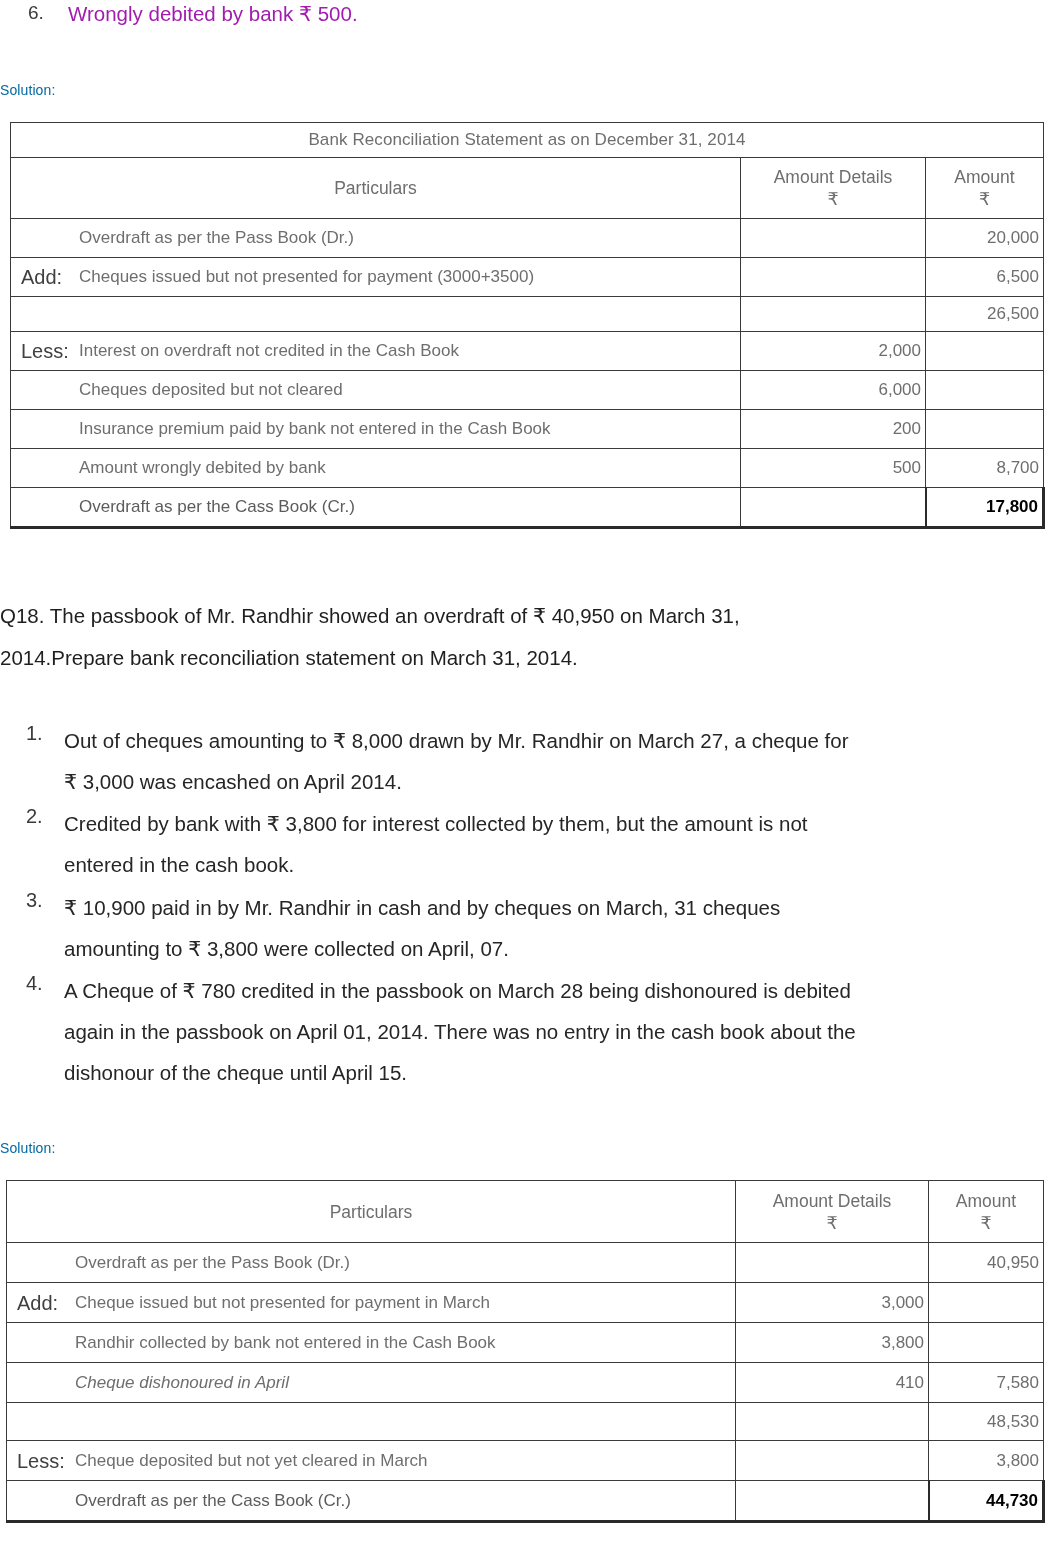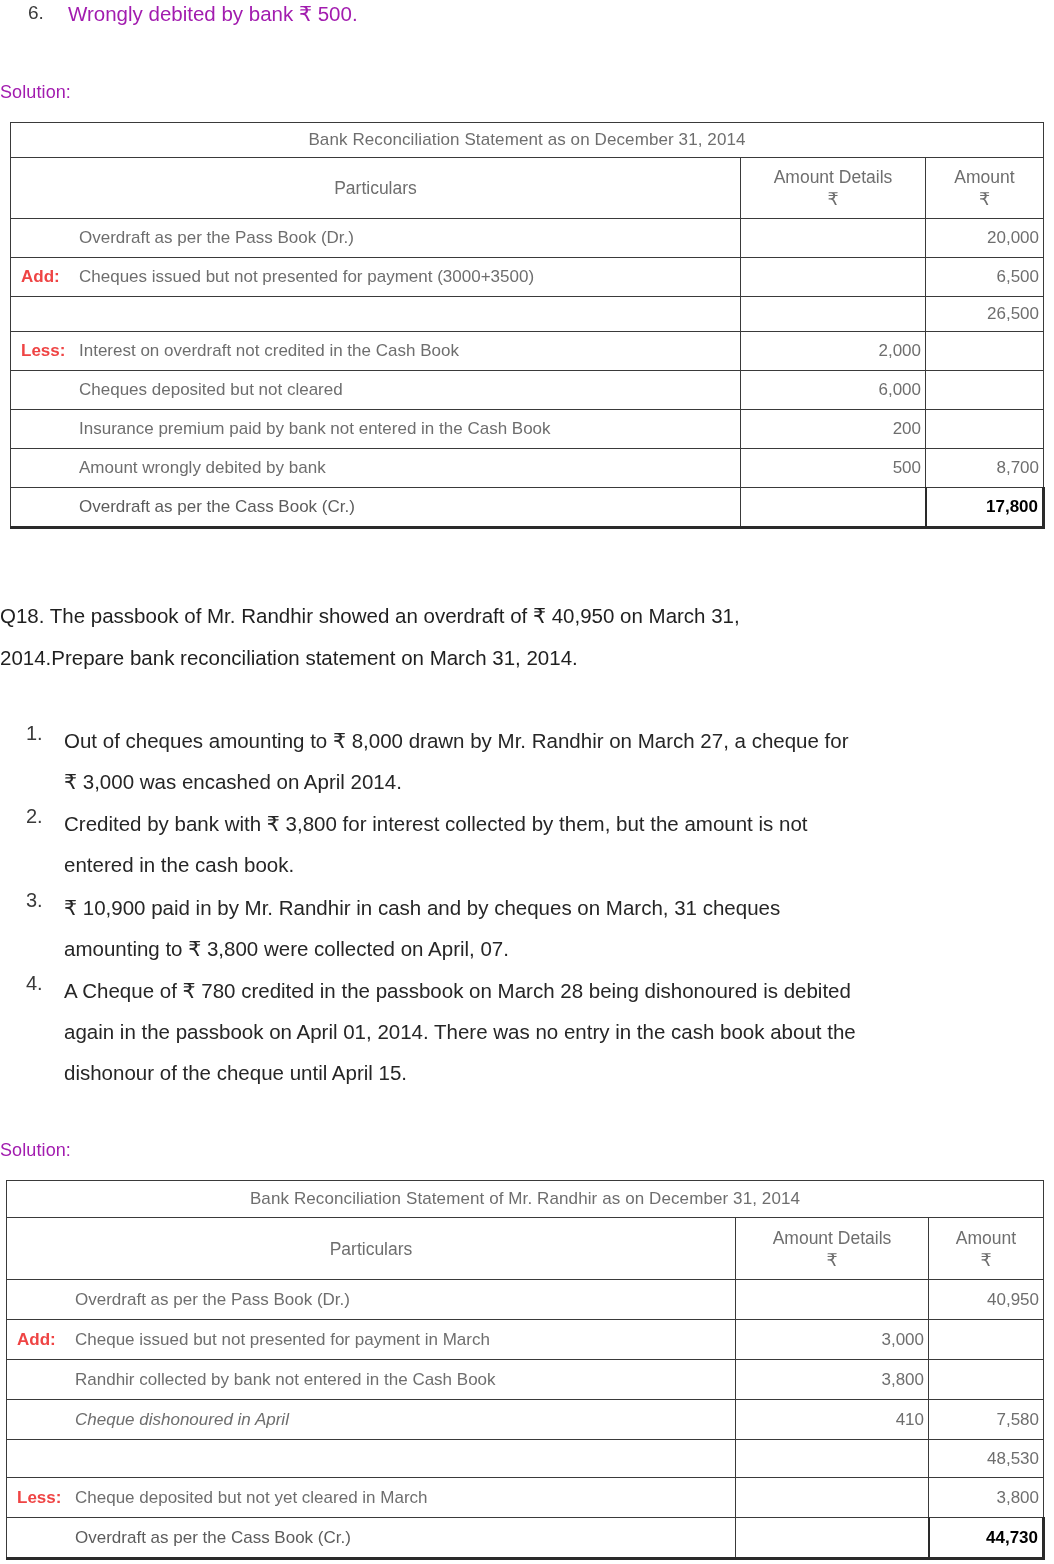--- a/index.html
+++ b/index.html
@@ -25,22 +25,22 @@
     line-height: 41px;
     color: #262626;
     white-space: nowrap;
   }
   .q-num {
     position: absolute;
     font-size: 20px;
     color: #3a3a3a;
   }
   .solution-label {
-    font-size: 18px;
-    color: #a21caf;
+    font-size: 14px;
+    color: #0369a1;
     letter-spacing: 0.1px;
   }
   .q-head-line {
     font-size: 20.5px;
     line-height: 41px;
     color: #1f1f1f;
     white-space: nowrap;
   }
 
   .top-item-num {
@@ -86,23 +86,23 @@
     position: relative;
     padding-left: 68px;
     padding-right: 8px;
     text-align: left;
   }
   table.brs td.particulars .prefix {
     position: absolute;
     left: 10px;
     top: 50%;
     transform: translateY(-50%);
-    font-weight: bold;
-    color: #ef4444;
-    font-size: 17px;
+    font-weight: normal;
+    color: #404040;
+    font-size: 20px;
   }
   table.brs td.num {
     text-align: right;
     padding-right: 4px;
   }
   table.brs td.bold-val {
     font-weight: bold;
     color: #000000;
   }
   table.brs td.bold-txt {
@@ -253,23 +253,20 @@
 <div class="abs solution-label" style="left:0; top:1140px;">Solution:</div>
 
 <table class="brs" style="left:6px; top:1180px; width:1037px;">
   <colgroup>
     <col style="width:729px;">
     <col style="width:193px;">
     <col style="width:115px;">
   </colgroup>
   <tbody>
     <tr>
-      <td class="title" colspan="3" style="height:36px;">Bank Reconciliation Statement of Mr. Randhir as on December 31, 2014</td>
-    </tr>
-    <tr>
       <td class="colhead" style="height:61px;">Particulars</td>
       <td class="colhead">
         <span>Amount Details</span><br>
         <span>₹</span>
       </td>
       <td class="colhead">
         <span>Amount</span><br>
         <span>₹</span>
       </td>
     </tr>

